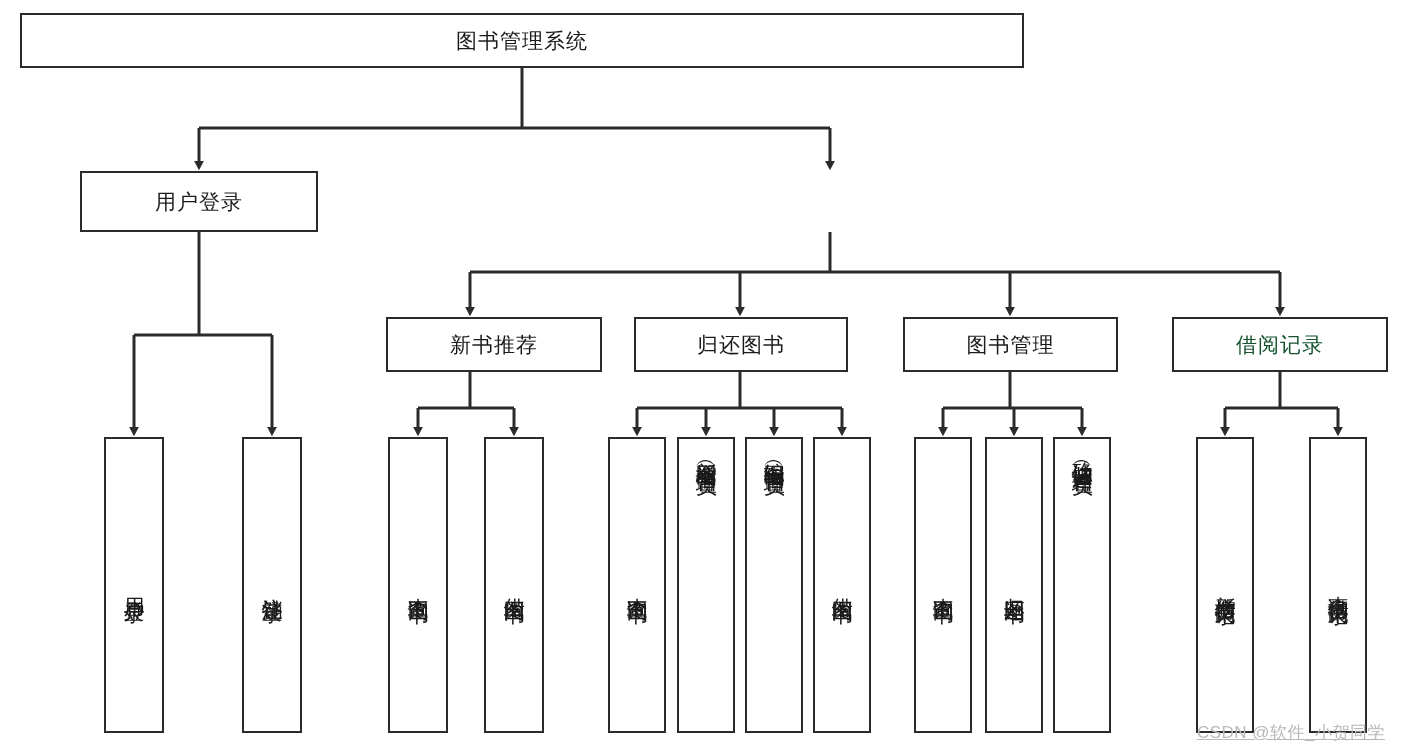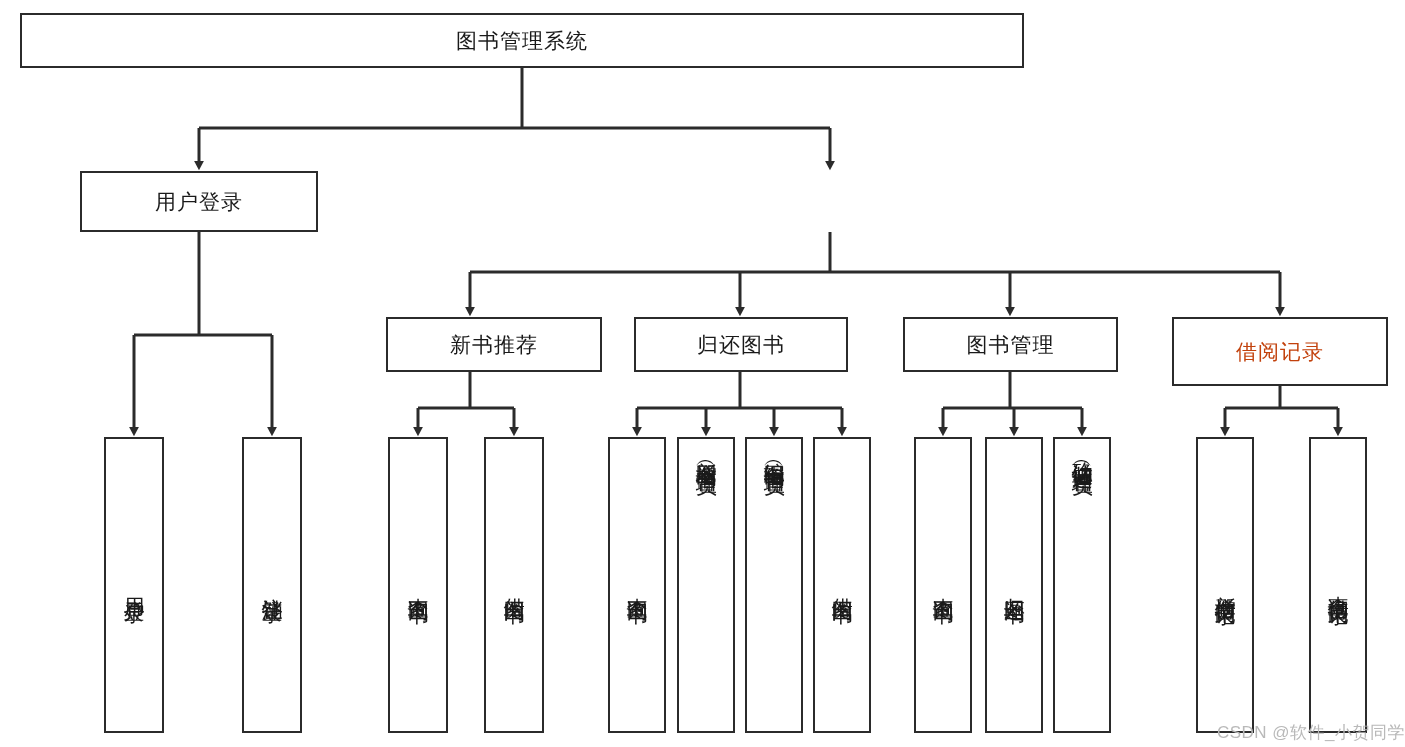--- a/index.html
+++ b/index.html
@@ -54,28 +54,29 @@
   }
   .node.vertical.mid {
     justify-content: center;
     padding-top: 0;
   }
   .node-root {
     font-size: 22px;
   }
   #watermark {
     position: absolute;
-    right: 0;
+    right: 20px;
     bottom: 3px;
     font-size: 17px;
     color: #b9b9b9;
     letter-spacing: 0.5px;
     white-space: nowrap;
     z-index: 5;
     font-family: "Liberation Sans", "DejaVu Sans", sans-serif;
+    text-decoration: underline;
   }
 </style>
 </head>
 <body>
 
 <div id="diagram-root" style="background: rgb(255, 255, 255);">
 
   <svg id="edge-layer" viewBox="0 0 1405 747" width="1405" height="747" xmlns="http://www.w3.org/2000/svg">
     <defs>
       <marker id="arrowhead" markerWidth="11" markerHeight="12" refX="1.2" refY="5" orient="auto" markerUnits="userSpaceOnUse">
@@ -126,21 +127,21 @@
     </g>
   </svg>
 
   <div class="node horizontal node-root" style="left: 20px; top: 13px; width: 1004px; height: 55px; border-color: rgb(43, 43, 43); background: rgb(255, 255, 255); color: rgb(26, 26, 26);">图书管理系统</div>
 
   <div class="node horizontal" style="left: 80px; top: 171px; width: 238px; height: 61px; border-color: rgb(43, 43, 43); background: rgb(255, 255, 255); color: rgb(26, 26, 26);">用户登录</div>
 
   <div class="node horizontal" style="left: 362px; top: 317px; width: 216px; height: 55px; border-color: rgb(43, 43, 43); background: rgb(255, 255, 255); color: rgb(26, 26, 26); margin-left: 24px;">新书推荐</div>
   <div class="node horizontal" style="left: 634px; top: 317px; width: 214px; height: 55px; border-color: rgb(43, 43, 43); background: rgb(255, 255, 255); color: rgb(26, 26, 26);">归还图书</div>
   <div class="node horizontal" style="left: 903px; top: 317px; width: 215px; height: 55px; border-color: rgb(43, 43, 43); background: rgb(255, 255, 255); color: rgb(26, 26, 26);">图书管理</div>
-  <div class="node horizontal" style="left: 1172px; top: 317px; width: 216px; height: 69px; border-color: rgb(43, 43, 43); background: rgb(255, 255, 255); color: #c2410c;">借阅记录</div>
+  <div class="node horizontal" style="left: 1172px; top: 317px; width: 216px; height: 55px; border-color: rgb(43, 43, 43); background: rgb(255, 255, 255); color: #14532d;">借阅记录</div>
 
   <div class="node vertical mid" style="left: 104px; top: 437px; width: 60px; height: 296px; border-color: rgb(43, 43, 43); background: rgb(255, 255, 255); color: rgb(26, 26, 26);">用户登录</div>
   <div class="node vertical mid" style="left: 242px; top: 437px; width: 60px; height: 296px; border-color: rgb(43, 43, 43); background: rgb(255, 255, 255); color: rgb(26, 26, 26);">注销登录</div>
   <div class="node vertical mid" style="left: 388px; top: 437px; width: 60px; height: 296px; border-color: rgb(43, 43, 43); background: rgb(255, 255, 255); color: rgb(26, 26, 26);">查询图书</div>
   <div class="node vertical mid" style="left: 484px; top: 437px; width: 60px; height: 296px; border-color: rgb(43, 43, 43); background: rgb(255, 255, 255); color: rgb(26, 26, 26);">借阅图书</div>
   <div class="node vertical mid" style="left: 608px; top: 437px; width: 58px; height: 296px; border-color: rgb(43, 43, 43); background: rgb(255, 255, 255); color: rgb(26, 26, 26);">查询图书</div>
   <div class="node vertical" style="left: 677px; top: 437px; width: 58px; height: 296px; border-color: rgb(43, 43, 43); background: rgb(255, 255, 255); color: rgb(26, 26, 26);">新增图书（管理员）</div>
   <div class="node vertical" style="left: 745px; top: 437px; width: 58px; height: 296px; border-color: rgb(43, 43, 43); background: rgb(255, 255, 255); color: rgb(26, 26, 26);">编辑图书（管理员）</div>
   <div class="node vertical mid" style="left: 813px; top: 437px; width: 58px; height: 296px; border-color: rgb(43, 43, 43); background: rgb(255, 255, 255); color: rgb(26, 26, 26);">借阅图书</div>
   <div class="node vertical mid" style="left: 914px; top: 437px; width: 58px; height: 296px; border-color: rgb(43, 43, 43); background: rgb(255, 255, 255); color: rgb(26, 26, 26);">查询图书</div>

